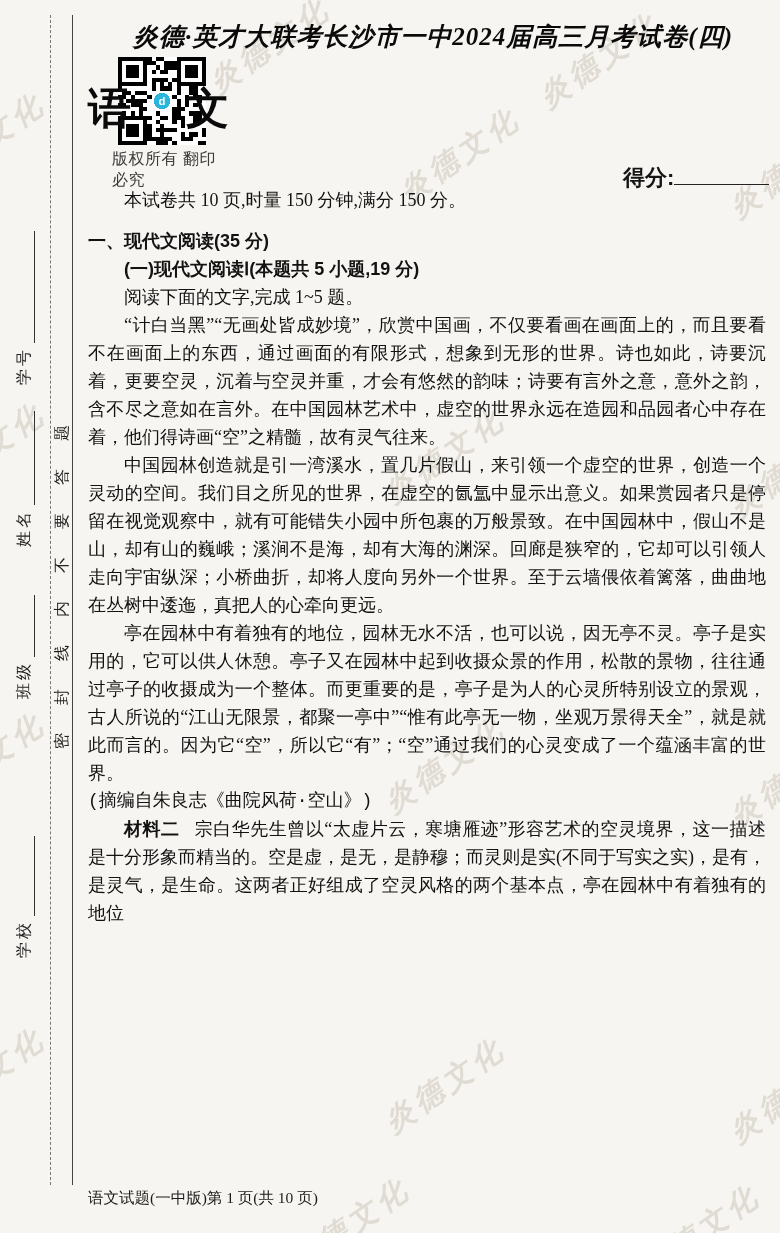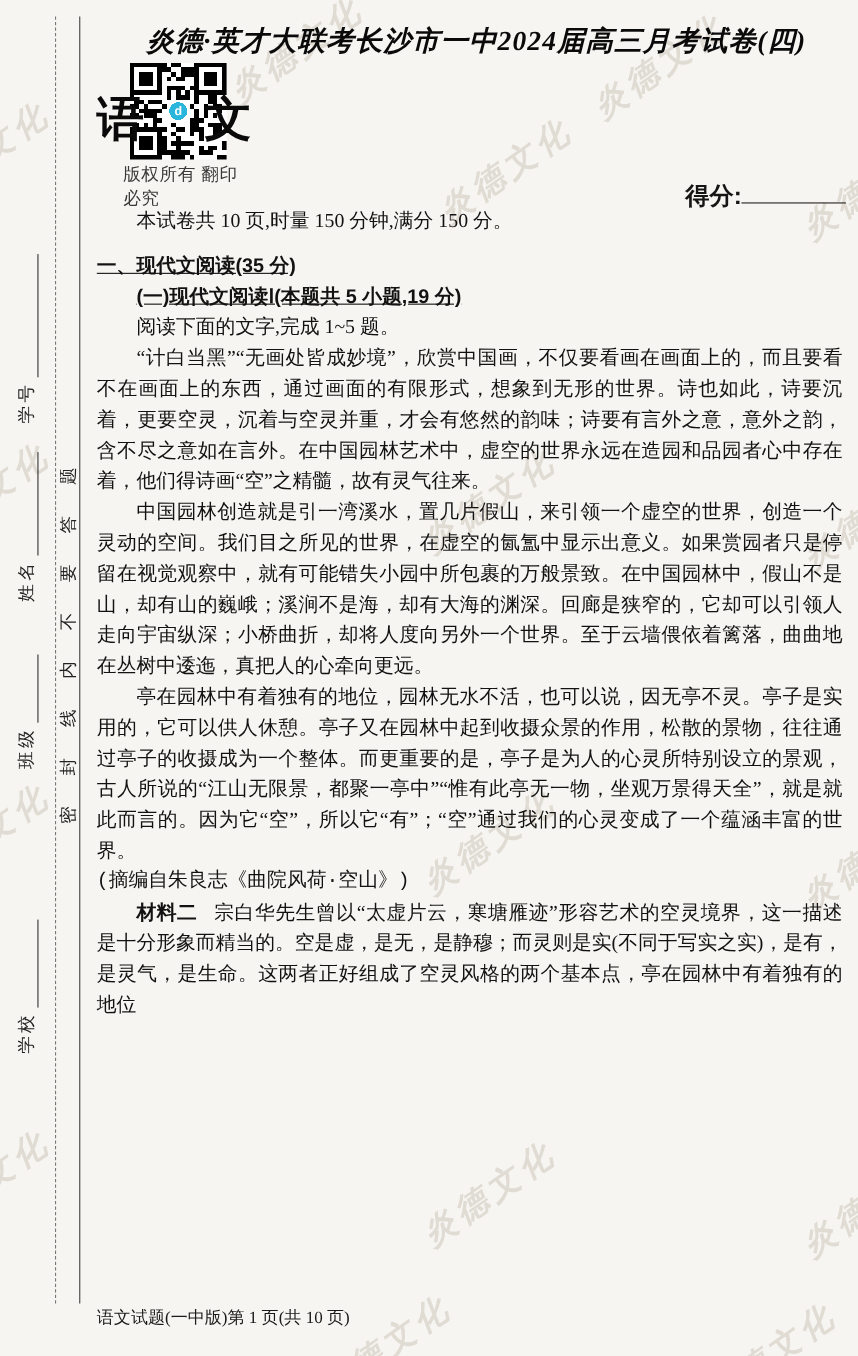--- a/index.html
+++ b/index.html
@@ -50,21 +50,21 @@
   .score-row { position:absolute; left:623px; top:163px; font-size:22px; font-weight:bold;
     font-family:"Liberation Sans", sans-serif; }
   .score-line { display:inline-block; width:95px; height:18px; border-bottom:1.5px solid #222; }
   
   .content {
     position:absolute; left:88px; top:186px; width:678px;
     font-size:18px; line-height:28px; text-align:justify; color:#121212;
   }
   .content p { margin:0; text-indent:2em; }
   .spacer { height:13px; }
-  .h-bold { font-weight:bold; font-family:"Liberation Sans", sans-serif;text-decoration:underline; }
+  .h-bold { font-weight:bold; font-family:"Liberation Sans", sans-serif; }
   .sec-title { text-indent:0 !important; }
   .mlabel { font-weight:bold; font-family:"Liberation Sans", sans-serif; margin-right:0.85em; }
   .citation { text-indent:0 !important; text-align:left; padding-right:22px;font-family:Liberation Mono, monospace; }
   .footer {
     position:absolute; left:88px; top:1188px; width:678px; text-align:left;
     font-size:15.5px; color:#1a1a1a;
   }
 </style>
 </head>
 <body>

